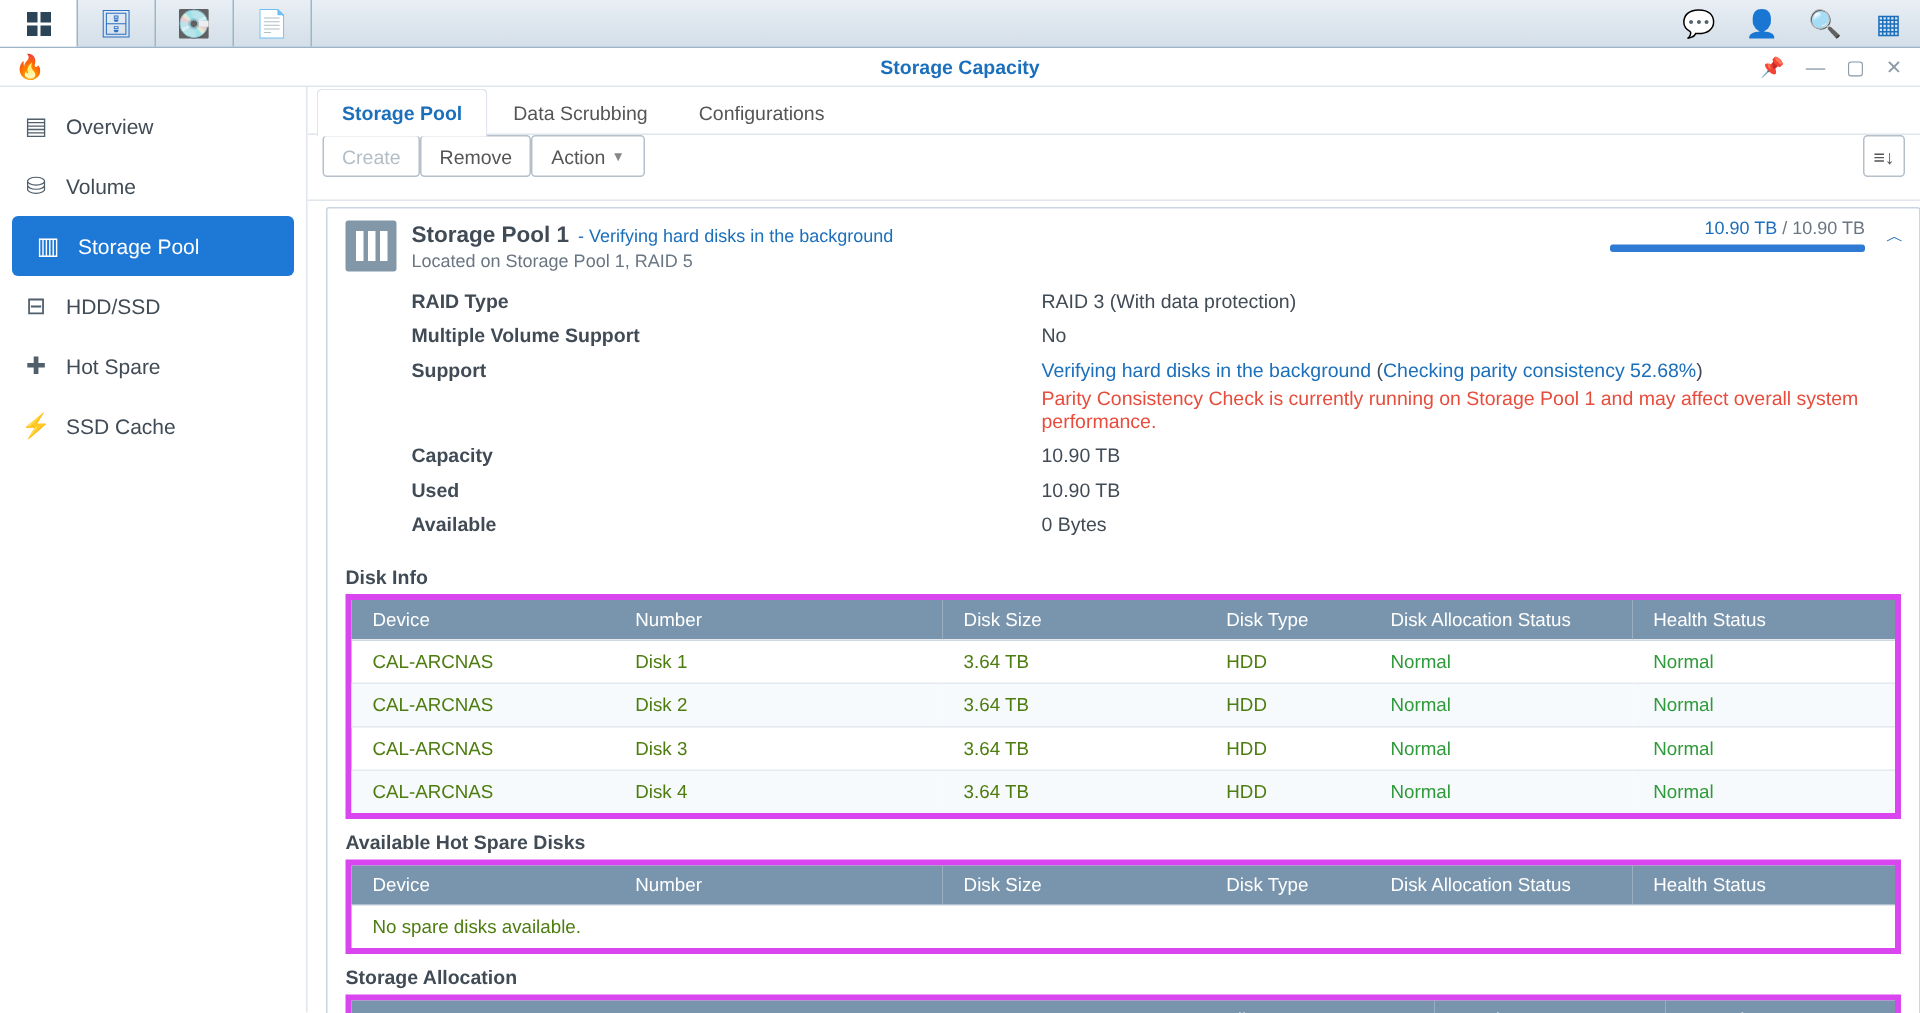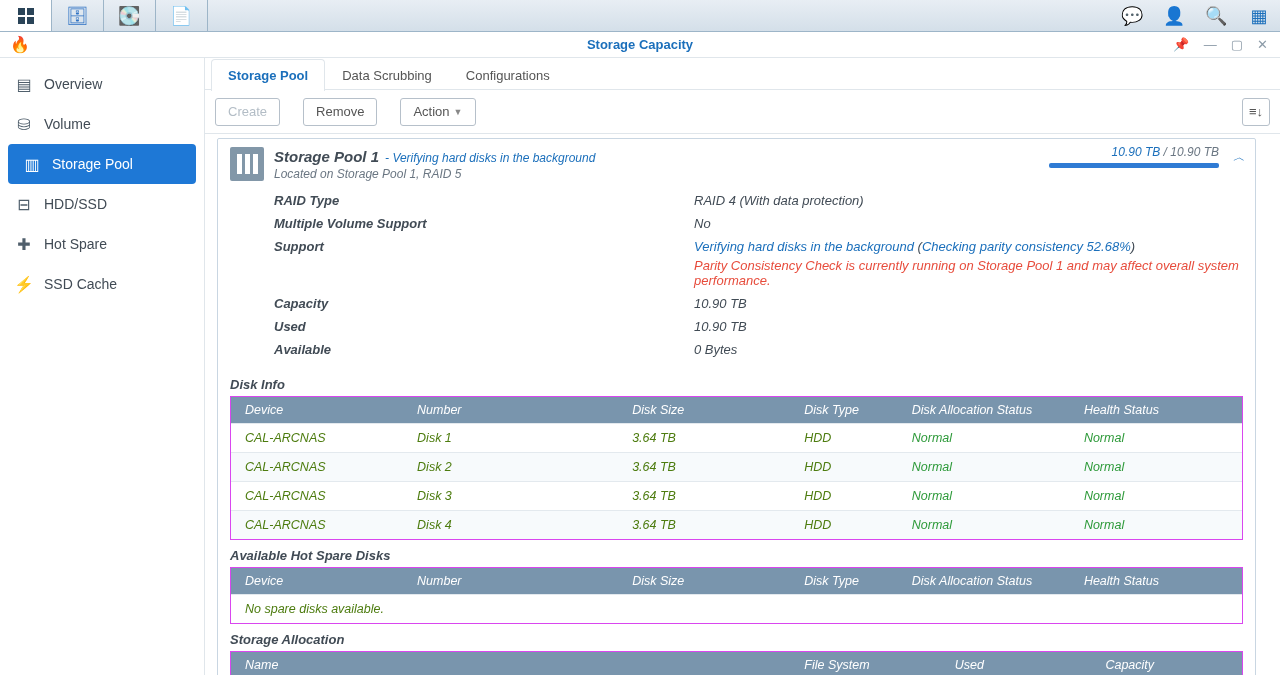--- a/index.html
+++ b/index.html
@@ -27,27 +27,27 @@
 .side-item { display:flex; align-items:center; gap:10px; height:40px; padding:0 14px; cursor:pointer; font-size:14px; color:#414b55; }
 .side-item.active { background:#1e78d6; color:#fff; border-radius:4px; margin:0 8px; }
 .side-icon { width:20px; height:20px; display:flex; align-items:center; justify-content:center; font-size:16px; color:#505f6c; }
 .side-item.active .side-icon { color:#fff; }
 
 .main { flex:1; display:flex; flex-direction:column; }
 .tabrow { display:flex; align-items:center; border-bottom:1px solid #e0e6eb; height:32px; padding-left:6px; }
 .tab { padding:0 16px; height:32px; display:flex; align-items:center; color:#555; cursor:pointer; border:1px solid transparent; border-bottom:none; position:relative; top:1px; font-size:13px; }
 .tab.active { color:#1b6fbb; font-weight:bold; border-color:#e0e6eb; background:#fff; border-radius:4px 4px 0 0; }
 
-.toolbar { height:44px; display:flex; align-items:center; gap:23px; padding:0 10px; border-bottom:1px solid #e0e6eb; }
+.toolbar { height:44px; display:flex; gap:0; padding:0 10px; border-bottom:1px solid #e0e6eb; }
 .btn { height:28px; padding:0 12px; border:1px solid #b6c0ca; background:#fff; border-radius:3px; cursor:pointer; color:#555; font-size:13px; display:flex; align-items:center; gap:4px; }
 .btn.disabled { color:#b3bdc6; cursor:default; }
 .toolbar .right { margin-left:auto; }
 .btn.square { width:28px; padding:0; justify-content:center; }
 
-.content { flex:1; overflow:auto; padding:0 24px 12px 12px;font-style:italic; }
+.content { flex:1; overflow:auto; padding:0 0 12px 12px; }
 .panel { border:1px solid #c9d6e2; border-radius:2px; margin-top:4px; }
 .panel-header { display:flex; align-items:center; padding:8px 12px 0 12px; gap:10px; position:relative; }
 .pool-icon { width:34px; height:34px; background:#8297a8; border-radius:2px; display:flex; gap:3px; align-items:center; justify-content:center; flex-shrink:0; }
 .pool-icon .bar { width:5px; height:20px; background:#fff; }
 .pool-title { display:flex; flex-direction:column; }
 .pool-title-row { display:flex; align-items:baseline; gap:6px; }
 .pool-name { font-weight:bold; font-size:15px; color:#414b55; }
 .pool-status-inline { color:#1b6fbb; font-size:12px; }
 .pool-sub { color:#6a7682; font-size:12px; margin-top:2px; }
 .capacity-block { position:absolute; right:36px; top:6px; text-align:right; }
@@ -59,21 +59,21 @@
 
 .info-grid { padding:8px 12px 12px 56px; }
 .info-row { display:flex; padding:4px 0; font-size:13px; }
 .info-label { width:420px; font-weight:bold; color:#414b55; }
 .info-value { flex:1; color:#414b55; }
 .status-link { color:#1b6fbb; }
 .status-pct { color:#1b6fbb; }
 .status-warning { color:#e74c3c; margin-top:4px; }
 
 .section-title { font-weight:bold; color:#414b55; margin:4px 0 4px 12px; font-size:13px; }
-.table-wrap { margin:0 12px 8px 12px; border:1px solid #d946ef; }
+.table-wrap { margin:0 12px 8px 12px; border:4px solid #d946ef; }
 table { width:100%; border-collapse:collapse; font-size:12.5px; }
 thead th { background:#7995ad; color:#fff; font-weight:normal; text-align:left; padding:6px 14px; }
 tbody td { border-top:1px solid #e3e9ee; padding:7px 14px; color:#4d7c0f; }
 .green { color:#2e9a3a; }
 tbody tr.alt td { background:#f7fafc; }
 
 
 .square4 { width:16px; height:16px; display:grid; grid-template-columns:1fr 1fr; gap:2px; }
 .square4 div { background:#2a4458; }
 </style>
@@ -193,21 +193,21 @@
           <div class="capacity-block">
             <div class="cap-text"><span class="used">10.90 TB</span><span class="total"> / </span><span class="total">10.90 TB</span></div>
             <div class="cap-bar"></div>
           </div>
           <span class="chevron-up">︿</span>
         </div>
 
         <div class="info-grid">
           <div class="info-row">
               <div class="info-label">RAID Type</div>
-              <div class="info-value">RAID 4 (With data protection)</div>
+              <div class="info-value">RAID 3 (With data protection)</div>
             </div>
           <div class="info-row">
               <div class="info-label">Multiple Volume Support</div>
               <div class="info-value">No</div>
             </div>
           <div class="info-row">
               <div class="info-label">Support</div>
             <div class="info-value">
               <span class="status-link">Verifying hard disks in the background</span><span> (</span><span class="status-pct">Checking parity consistency 52.68%</span><span>)</span>
               <div class="status-warning">Parity Consistency Check is currently running on Storage Pool 1 and may affect overall system performance.</div>

